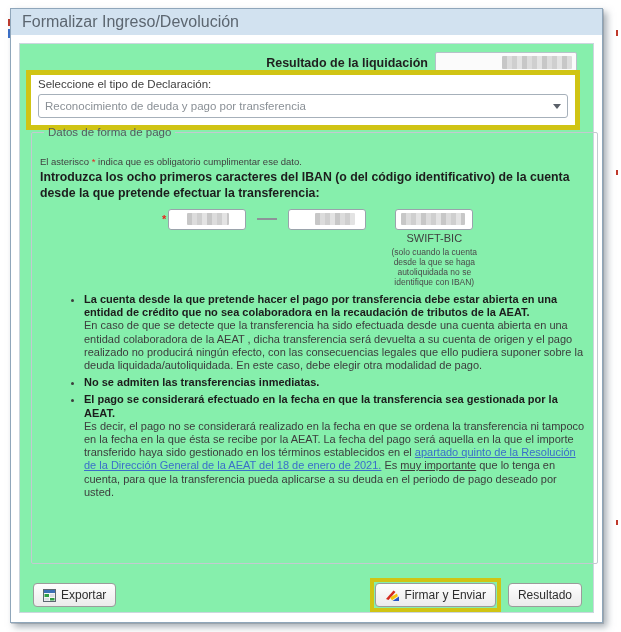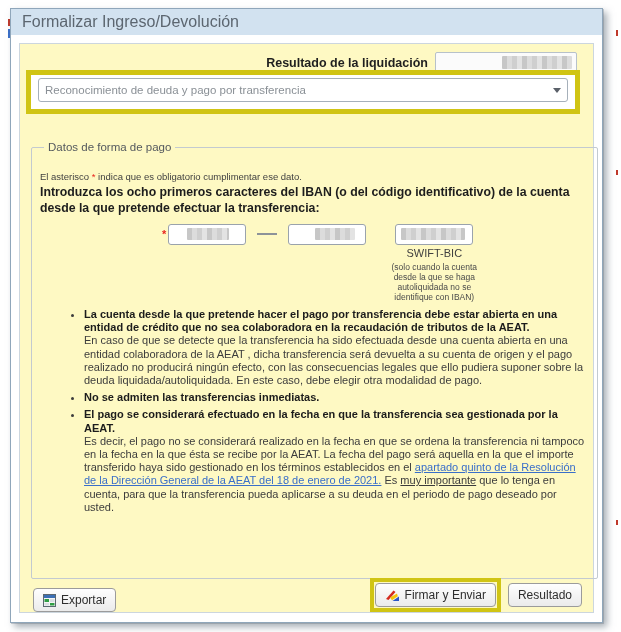--- a/index.html
+++ b/index.html
@@ -15,21 +15,21 @@
     position:absolute; left:10px; top:8px; width:591px; height:613px;
     background:#fff; border:1px solid #8fa6ba;
     box-shadow:4px 4px 7px rgba(96,110,122,.55), 1px 1px 0 rgba(96,110,122,.3);
   }
   .titlebar {
     height:26px; background:#d2e2f0; display:flex; align-items:center;
     padding-left:11px; font-size:16px; color:#5c6670;
   }
   .inner {
     position:absolute; left:8px; top:34px; right:8px; bottom:9px;
-    border:1px solid #ccd6de; background:#fef9c3;
+    border:1px solid #ccd6de; background:#86efac;
   }
 
   
   .result-row { position:absolute; top:8px; right:16px; display:flex; align-items:center; gap:7px; }
   .result-label { font-weight:bold; font-size:12.5px; color:#1f1f1f; }
   .result-input { width:140px; height:20px; border:1px solid #b7c1ca; border-radius:2px; background:#fbfbfb; position:relative; }
   .redact {
     background-image:
       repeating-linear-gradient(90deg,#c7c7c7 0 5px,#dcdcdc 5px 10px,#cfcfcf 10px 15px,#e3e3e3 15px 20px),
       repeating-linear-gradient(0deg, rgba(255,255,255,.4) 0 3px, rgba(160,160,165,.32) 3px 6px);
@@ -39,21 +39,21 @@
 
   
   .decl-highlight { position:absolute; top:26px; left:6px; right:13px; border:5px solid #d0c414; background:#fff; padding:3px 7px 7px 7px; }
   .decl-label { font-size:11.5px; color:#3e3e3e; margin-bottom:4px; }
   .combo { height:22px; border:1px solid #a6b0ba; border-radius:3px; display:flex; align-items:center; background:#fff; }
   .combo-text { flex:1; font-size:11.5px; color:#8a9096; padding-left:6px; white-space:nowrap; overflow:hidden; }
   .combo-btn { width:20px; align-self:stretch; display:flex; align-items:center; justify-content:center; cursor:default; }
   .combo-arrow { width:0; height:0; border-left:4px solid transparent; border-right:4px solid transparent; border-top:5px solid #5a6069; }
 
   
-  fieldset.pago { position:absolute; top:97px; left:11px; right:13px; height:438px; border:1px solid #c3cad0; border-radius:2px; margin:0; padding:0 8px; box-sizing:border-box; }
+  fieldset.pago { position:absolute; top:82px; left:11px; right:13px; height:438px; border:1px solid #c3cad0; border-radius:2px; margin:0; padding:0 8px; box-sizing:border-box; }
   fieldset.pago legend { font-size:11.5px; color:#54595e; padding:0 4px; margin-left:4px; }
 
   .req-note { margin:18px 0 0 0; font-size:9.5px; color:#3f3f3f; }
   .req-note .ast { color:#e8251f; }
   .instruction { margin:3px 0 0 0; font-size:12.3px; font-weight:bold; color:#1d1d1d; line-height:15.5px; width:547px; }
 
   .iban-row { margin:8px 0 0 122px; display:flex; align-items:flex-start; }
   .iban-ast { color:#e8251f; font-size:11px; margin:4px 2px 0 0; font-weight:bold; }
   .iban-input { width:76px; height:19px; border:1px solid #9aa3ac; border-radius:3px; position:relative; background:#fff; flex:none; }
   .r1 { position:absolute; left:18px; top:3px; width:42px; height:12px; }
@@ -73,21 +73,21 @@
   a.res-link { color:#3a6fc9; text-decoration:underline; cursor:pointer; }
   .und { text-decoration:underline; }
 
   .accept-row { margin:6px 0 0 64px; display:flex; align-items:flex-start; width:478px; font-size:11.5px; line-height:14px; color:#3c3c3c; }
   .cbx-wrap { position:relative; margin:1px 5px 0 0; flex:none; }
   .cbx { width:13px; height:13px; background:#52575e; border:1px solid #3a3e44; box-sizing:border-box; display:flex; align-items:center; justify-content:center; }
   .cbx::after { content:"✓"; color:#fff; font-size:10px; line-height:11px; }
   .cbx-ellipse { position:absolute; left:-7px; top:-11px; width:22px; height:34px; border:3px solid #d0c414; border-radius:50%; pointer-events:none; }
 
   
-  .footer { position:absolute; left:13px; right:11px; top:534px; display:flex; align-items:flex-end; }
+  .footer { position:absolute; left:13px; right:11px; top:534px; display:flex; align-items:center; }
   .btn {
     display:inline-flex; align-items:center; gap:5px; height:24px; box-sizing:border-box;
     background:linear-gradient(#fefefe,#ebebeb); border:1px solid #9b9b9b; border-radius:4px;
     font-size:12px; color:#2e2e2e; padding:3px 9px; cursor:default; font-family:"Liberation Sans", sans-serif;
   }
   .footer-right { margin-left:auto; display:flex; align-items:center; }
   .sign-highlight { border:4px solid #d0c414; padding:1px; margin-right:7px; line-height:0; }
   .icon { display:inline-flex; line-height:0; }
 </style>
 </head>
@@ -107,20 +107,21 @@
   <div class="inner">
 
     <div class="result-row">
       <span class="result-label">Resultado de la liquidación</span>
       <div class="result-input">
         <div class="redact result-redact"></div>
       </div>
     </div>
 
     <div class="decl-highlight">
+      <div class="decl-label">Seleccione el tipo de Declaración:</div>
       <div class="combo">
         <span class="combo-text">Reconocimiento de deuda y pago por transferencia</span>
         <span class="combo-btn">
           <span class="combo-arrow"></span>
         </span>
       </div>
     </div>
 
     <fieldset class="pago">
       <legend>Datos de forma de pago</legend>

